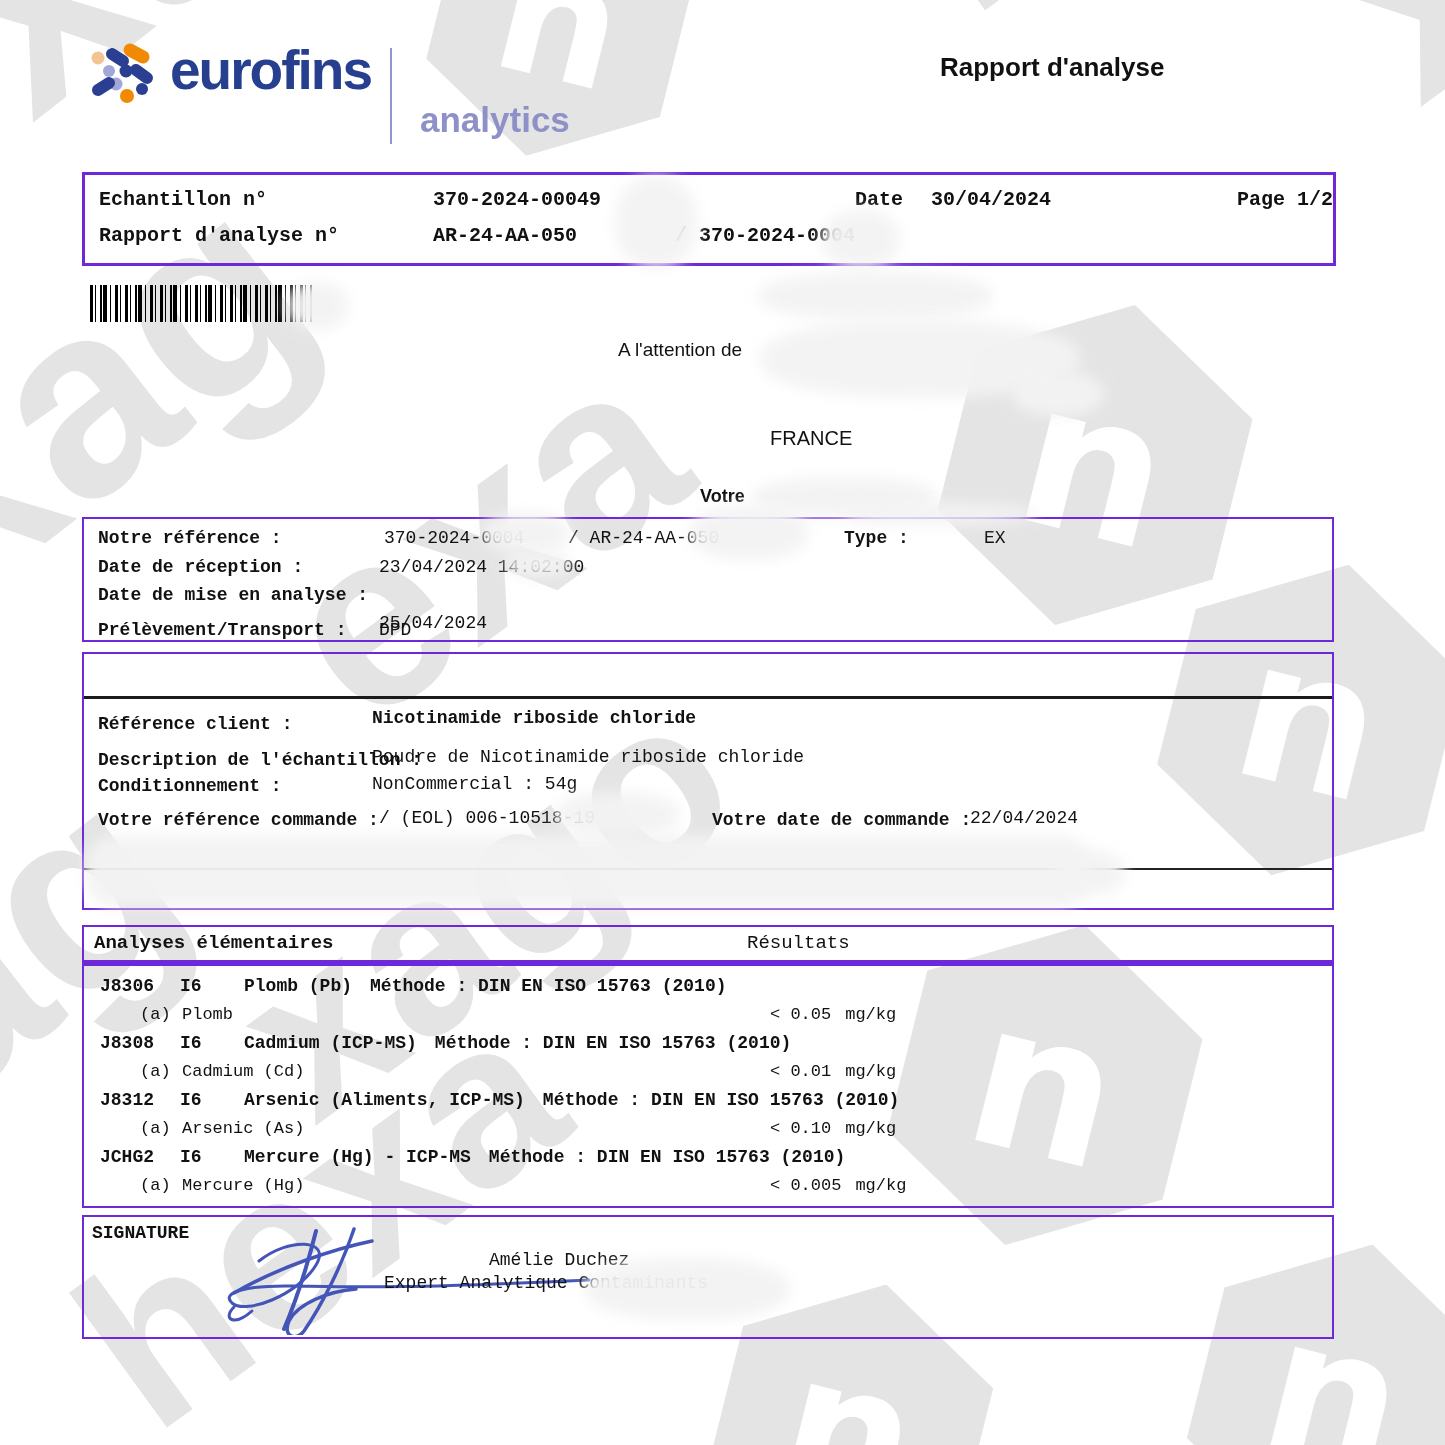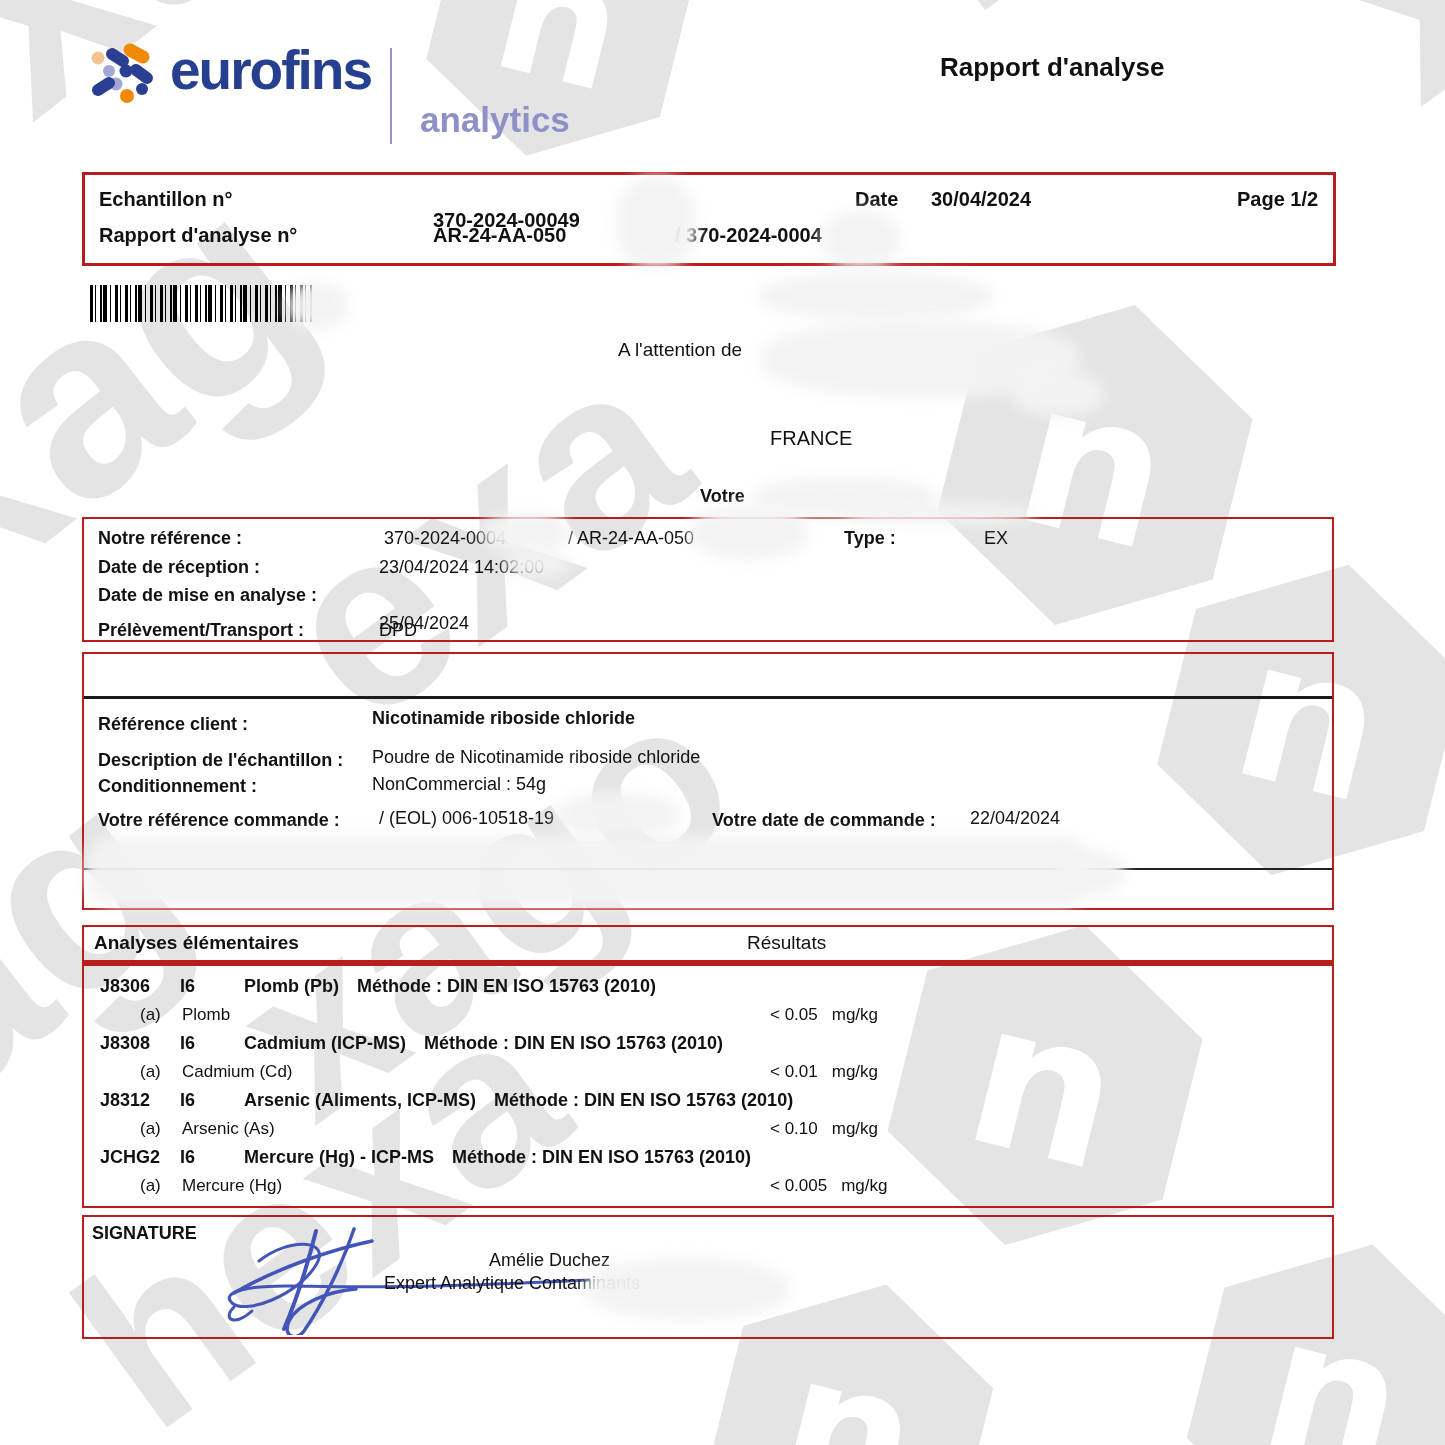--- a/index.html
+++ b/index.html
@@ -8,21 +8,21 @@
   .abs{position:absolute;}
   .lbl{font-weight:bold;}
   
   .wm{position:absolute;z-index:0;color:#e4e4e4;font-weight:bold;line-height:1;
       white-space:nowrap;user-select:none;transform-origin:top left;}
   .wm-hex{position:absolute;z-index:0;display:flex;align-items:center;justify-content:center;
       background:#e4e4e4;clip-path:polygon(50% 0%,93% 25%,93% 75%,50% 100%,7% 75%,7% 25%);
       transform-origin:center;}
   .wm-hex span{color:#ffffff;font-weight:bold;font-family:"DejaVu Sans",sans-serif;}
   
-  .box{position:absolute;border:2px solid #b91c1c;background:transparent;z-index:1;}
+  .box{position:absolute;border:2px solid #6d28d9;background:transparent;z-index:1;font-family:Liberation Mono, monospace;}
   .t18{font-size:18px;} .t19{font-size:19px;} .t20{font-size:20px;}
   
   .barcode{background-image:repeating-linear-gradient(90deg,
      #000 0px,#000 3px,transparent 3px,transparent 5px,
      #000 5px,#000 6px,transparent 6px,transparent 10px,
      #000 10px,#000 12px,transparent 12px,transparent 13px,
      #000 13px,#000 17px,transparent 17px,transparent 20px,
      #000 20px,#000 21px,transparent 21px,transparent 25px,
      #000 25px,#000 28px,transparent 28px,transparent 30px,
      #000 30px,#000 31px,transparent 31px,transparent 35px);}
@@ -85,21 +85,21 @@
       <circle cx="56" cy="49" r="6" fill="#2b3f92"></circle>
     </svg>
   </div>
   <div class="abs" style="left:170px;top:38px;font-size:55px;font-weight:bold;letter-spacing:-2px;color:#263f8e;z-index:1;">eurofins</div>
   <div class="abs" style="left:390px;top:48px;width:2px;height:96px;background:#9195cc;z-index:1;"></div>
   <div class="abs" style="left:420px;top:100px;font-size:35px;font-weight:bold;color:#8d91c7;z-index:1;">analytics</div>
   <div class="abs" style="left:940px;top:52px;font-size:26px;font-weight:bold;z-index:1;">Rapport d'analyse</div>
 
   <div class="box" style="left:82px;top:172px;width:1248px;height:88px;border-width:3px;">
     <span class="abs lbl t20" style="left:14px;top:13px;">Echantillon n°</span>
-    <span class="abs lbl t20" style="left:348px;top:13px;margin-top:21px;">370-2024-00049</span>
+    <span class="abs lbl t20" style="left:348px;top:13px;">370-2024-00049</span>
     <span class="abs lbl t20" style="left:770px;top:13px;">Date</span>
     <span class="abs lbl t20" style="left:846px;top:13px;">30/04/2024</span>
     <span class="abs lbl t20" style="left:1152px;top:13px;">Page 1/2</span>
     <span class="abs lbl t20" style="left:14px;top:49px;">Rapport d'analyse n°</span>
     <span class="abs lbl t20" style="left:348px;top:49px;">AR-24-AA-050</span>
     <span class="abs lbl t20" style="left:590px;top:49px;">/ 370-2024-0004</span>
   </div>
 
   <div class="abs barcode" style="left:90px;top:285px;width:222px;height:37px;z-index:1;"></div>
 

